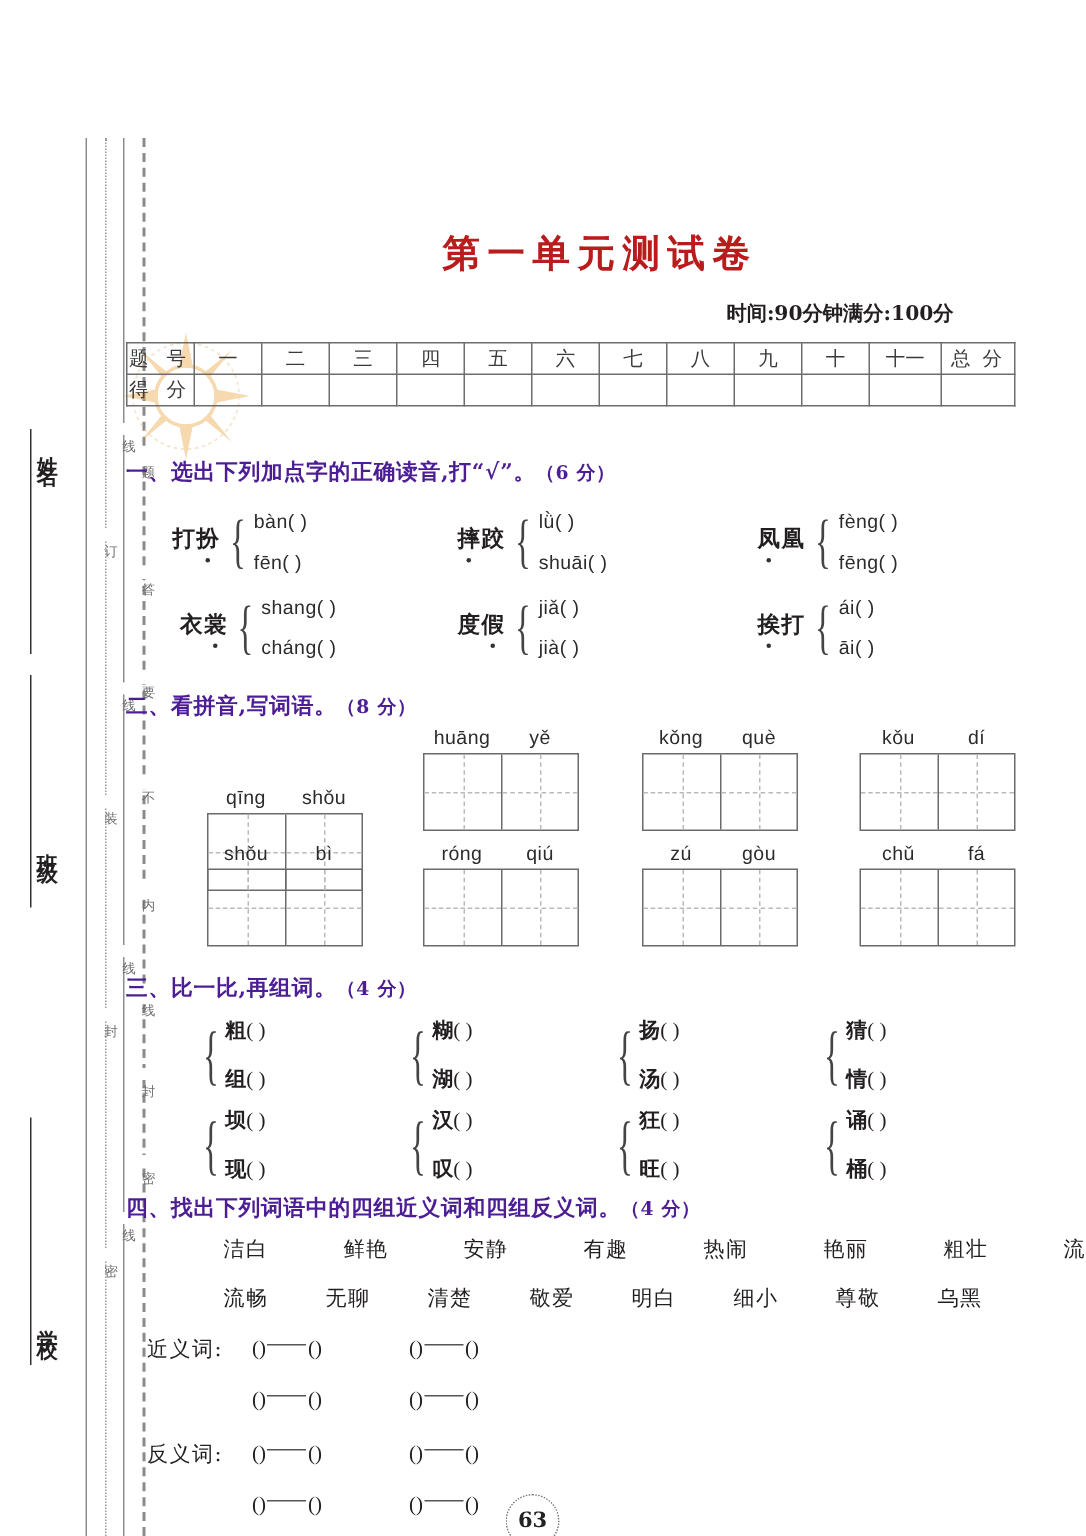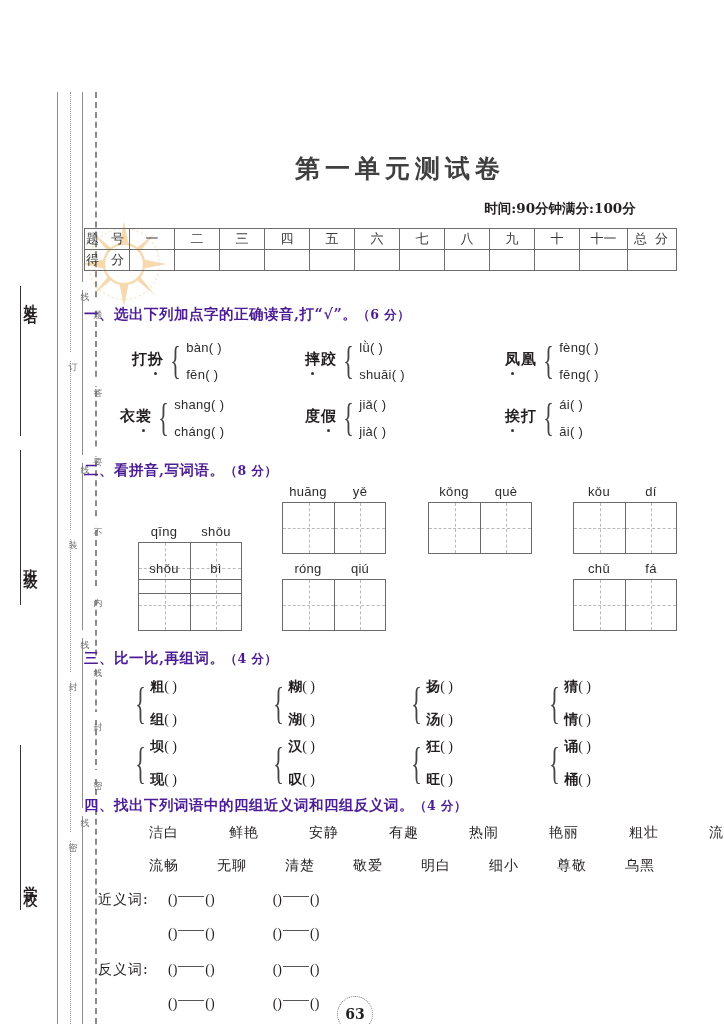--- a/index.html
+++ b/index.html
@@ -70,21 +70,21 @@
   }
 
   .paper-title {
     position: absolute;
     top: 152px; left: 0; width: 580px;
     text-align: center;
     font-size: 25px;
     font-weight: bold;
     letter-spacing: 5px;
     font-family: "DejaVu Serif", "Liberation Serif", serif;
-    color: #404040;
+    color: #b91c1c;
   }
 
   .meta-row {
     position: absolute;
     top: 200px; left: 320px; width: 260px;
     font-size: 13.5px;
     font-weight: bold;
     display: flex;
     justify-content: center;
     font-family: "DejaVu Serif", "Liberation Serif", serif;
@@ -401,21 +401,21 @@
       <td></td>
       <td></td>
     </tr>
   </tbody>
     </table>
 
   <div class="q-head" style="top:305px; left:-26px;">
     <span>一、选出下列加点字的正确读音,打“√”。</span><span class="pts">（6 分）</span>
   </div>
 
-  <div class="pch" style="top:340px; left:22px;">
+  <div class="pch" style="top:340px; left:5px;">
     <span class="pch-word"><span>打扮</span><span class="dot" style="left:22px;"></span></span>
     <span class="brace">{</span>
     <span class="pch-opts">
       <span>bàn(          )</span>
       <span>fēn(          )</span>
     </span>
   </div>
 
   <div class="pch" style="top:340px; left:195px;">
     <span class="pch-word"><span>摔跤</span><span class="dot" style="left:6px;"></span></span>
@@ -525,20 +525,30 @@
     <div class="tz-pin">
       <span>róng</span>
       <span>qiú</span>
     </div>
     <div class="tz-box">
         <div class="tz-cell"></div>
         <div class="tz-cell"></div>
       </div>
   </div>
 
+  <div class="tz-group" style="top:561px; left:318px;">
+    <div class="tz-pin">
+      <span>zú</span>
+      <span>gòu</span>
+    </div>
+    <div class="tz-box">
+        <div class="tz-cell"></div>
+        <div class="tz-cell"></div>
+      </div>
+  </div>
 
   <div class="tz-group" style="top:561px; left:463px;">
     <div class="tz-pin">
       <span>chǔ</span>
       <span>fá</span>
     </div>
     <div class="tz-box">
         <div class="tz-cell"></div>
         <div class="tz-cell"></div>
       </div>

